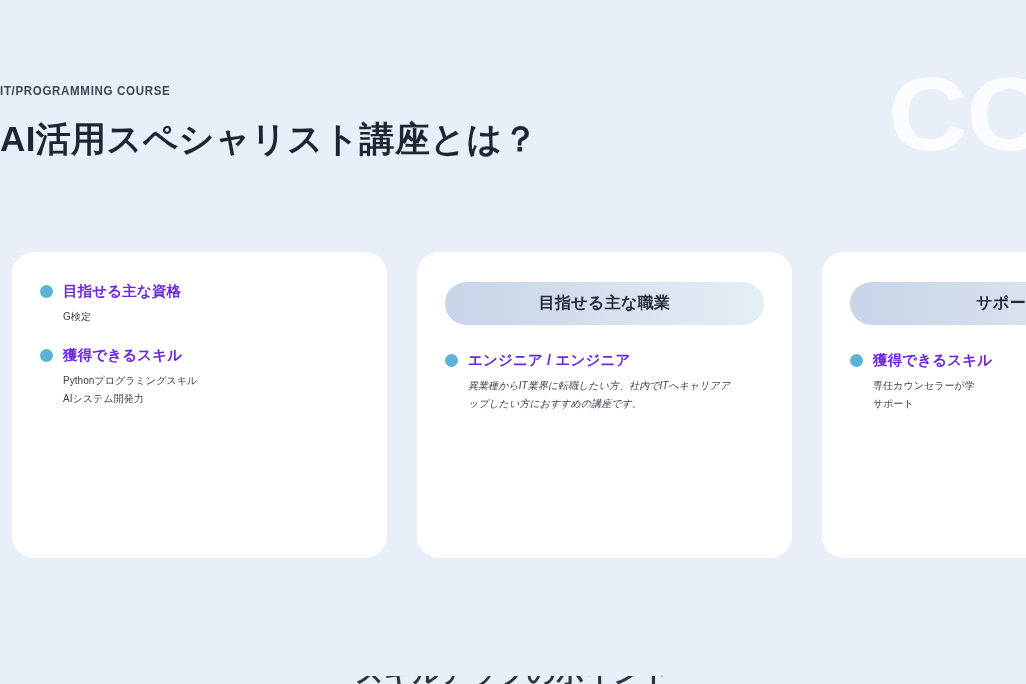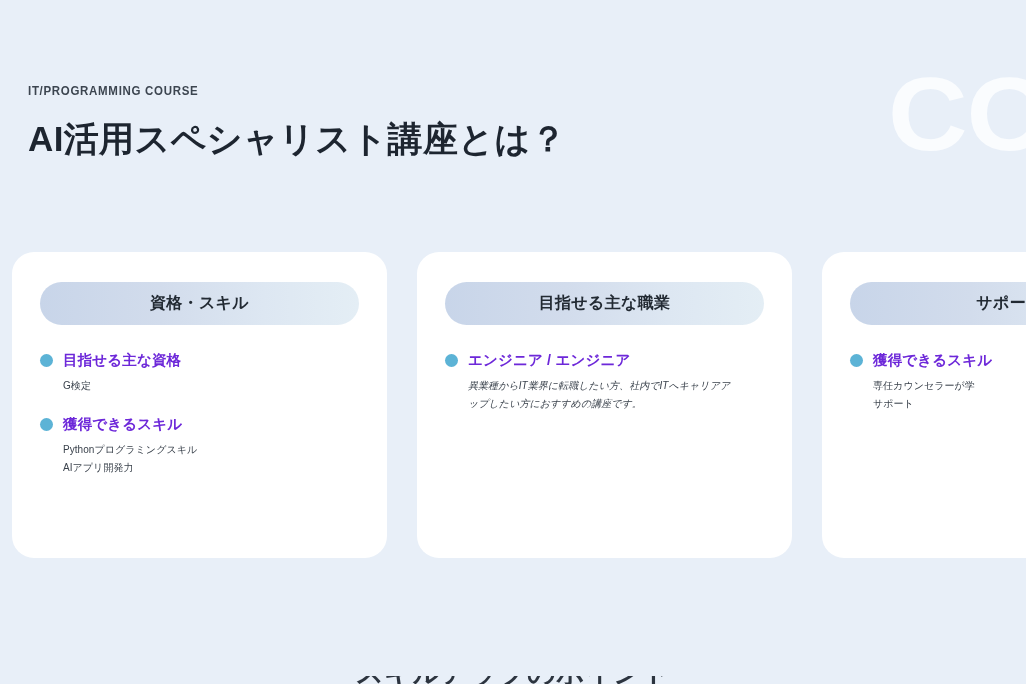--- a/index.html
+++ b/index.html
@@ -35,21 +35,21 @@
     color: #fafcfe;
     white-space: nowrap;
     user-select: none;
     transform: scaleX(1.06);
     transform-origin: left top;
   }
 
   
   .header {
     position: absolute;
-    left: 28px;
+    left: 0;
     top: 84px;
     z-index: 2;
   }
   .eyebrow {
     font-size: 12.5px;
     font-weight: 700;
     letter-spacing: 0.06em;
     color: #3c4550;
     transform: scaleX(0.92);
     transform-origin: left center;
@@ -169,40 +169,37 @@
   <div class="watermark">COU</div>
 
   <div class="header">
     <div class="eyebrow">IT/PROGRAMMING COURSE</div>
     <h1 class="page-title">AI活用スペシャリスト講座とは？</h1>
   </div>
 
   <div class="cards">
 
     <div class="card">
-      <div class="card-pill">
-        <span class="card-pill-label">資格・スキル</span>
-      </div>
       <div class="section">
         <div class="section-head">
           <span class="bullet"></span>
           <span class="section-title">目指せる主な資格</span>
         </div>
         <div class="section-body">
           <div class="line">G検定</div>
         </div>
       </div>
       <div class="section">
         <div class="section-head">
           <span class="bullet"></span>
           <span class="section-title">獲得できるスキル</span>
         </div>
         <div class="section-body">
           <div class="line">Pythonプログラミングスキル</div>
-          <div class="line">AIアプリ開発力</div>
+          <div class="line">AIシステム開発力</div>
         </div>
       </div>
     </div>
 
     <div class="card">
       <div class="card-pill">
         <span class="card-pill-label">目指せる主な職業</span>
       </div>
       <div class="section">
         <div class="section-head">

